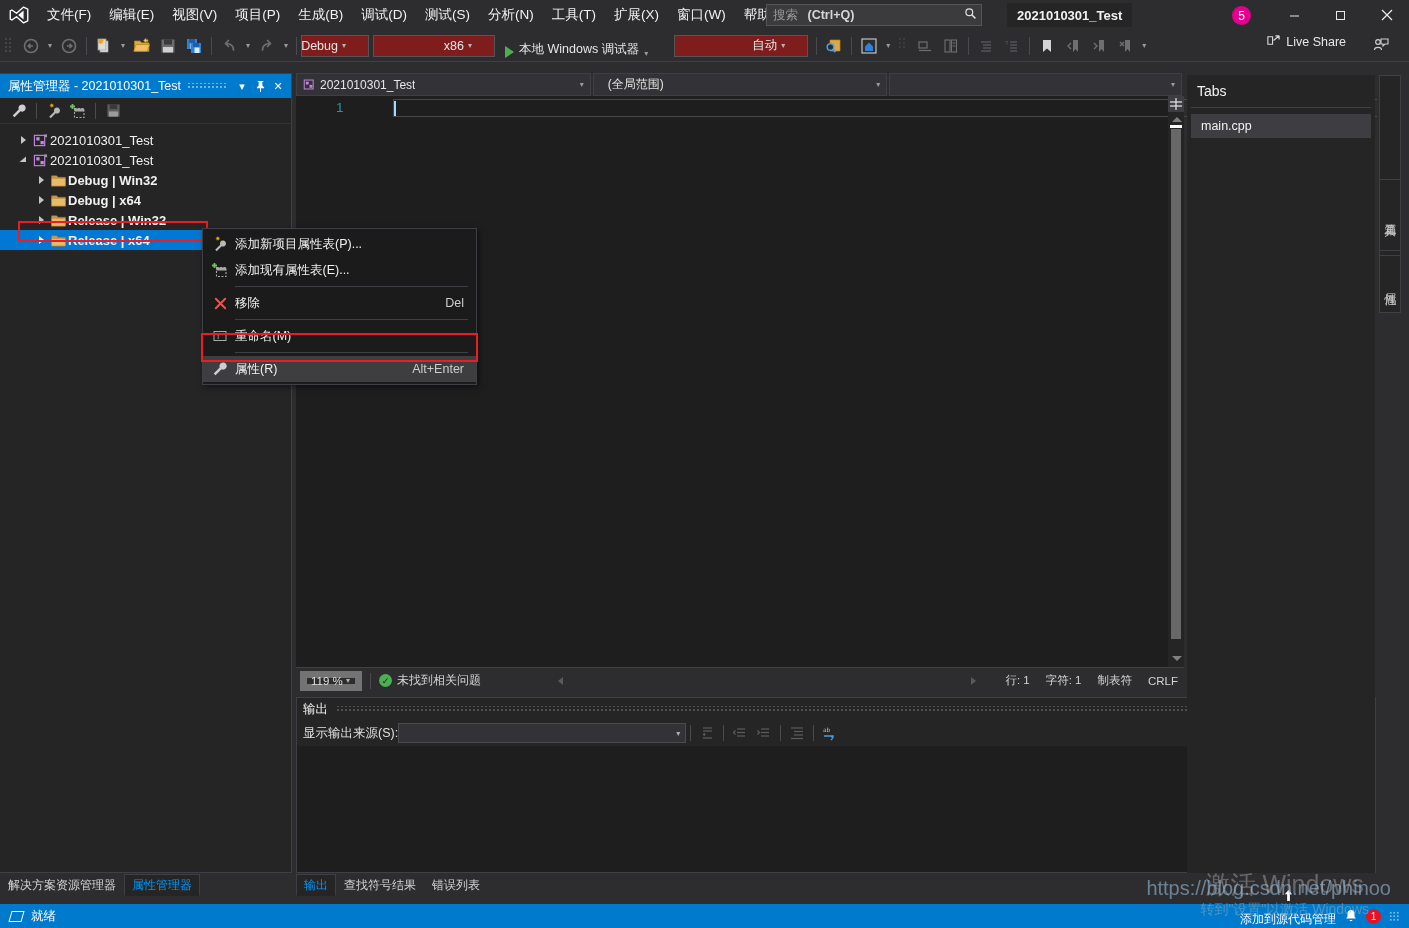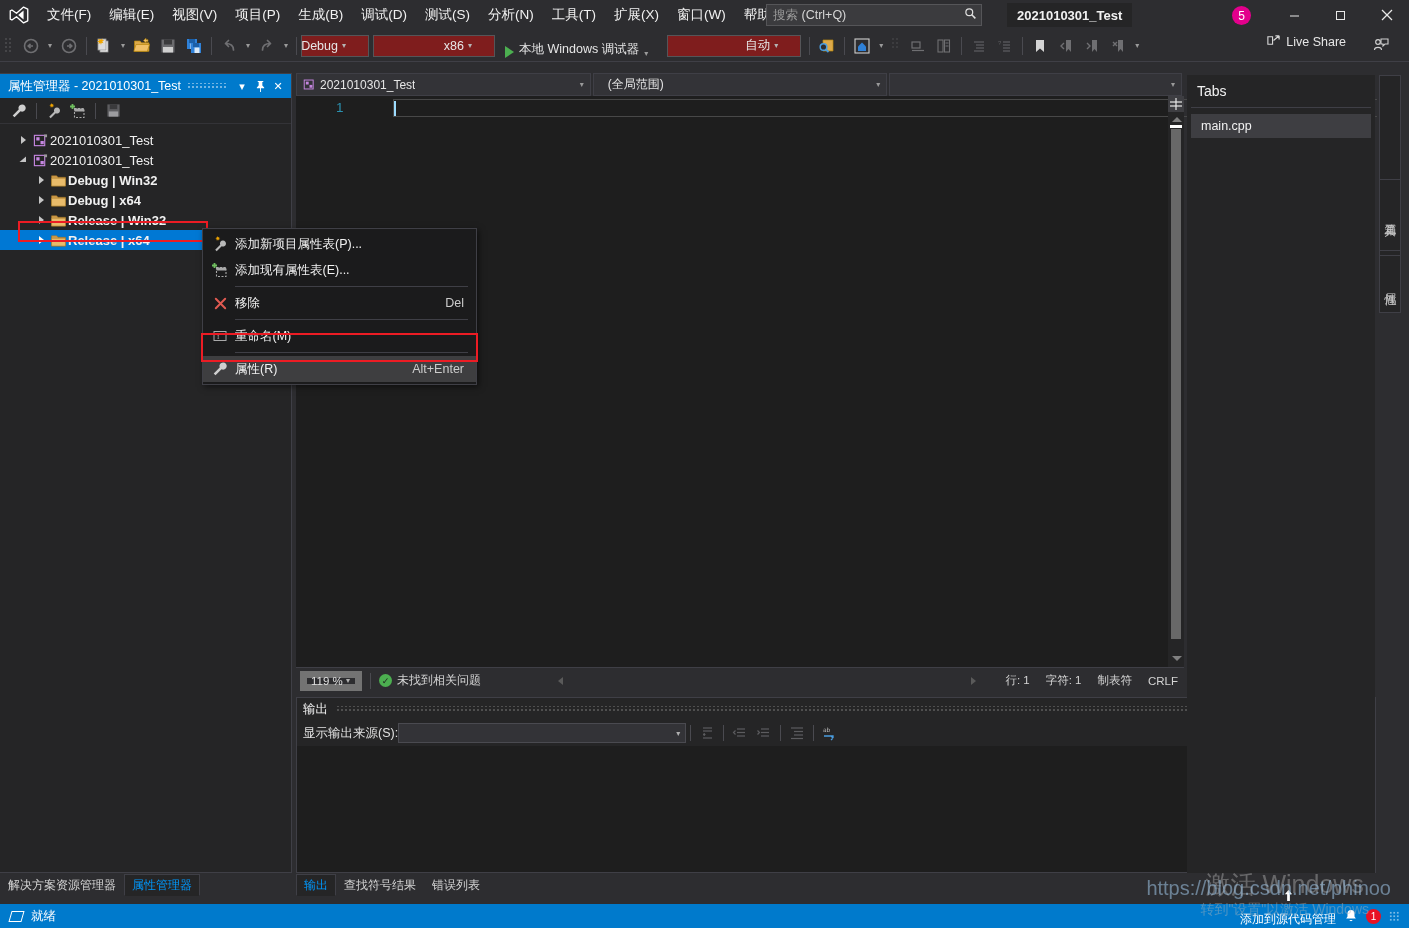--- a/index.html
+++ b/index.html
@@ -23,21 +23,21 @@
     color: #f1f1f1; font-size: 13.5px; padding: 0 9px; height: 30px;
     display: flex; align-items: center; cursor: default; white-space: nowrap;
   }
 
   .search-box {
     position: absolute; left: 766px; top: 4px; width: 216px; height: 22px;
     background: #3b3b3e; border: 1px solid #555558; display: flex; align-items: center;
     padding: 0 4px 0 6px;
   }
   .search-box .ph { color: #9b9b9b; font-size: 12.5px; flex: 1; }
-  .search-box .ph b { color: #d6d6d6; font-weight: normal; }
+  .search-box .ph b { color: #d6d6d6; font-weight: bold; margin-left: 6px; }
   .search-ico { color: #d6d6d6; font-size: 13px; }
 
   .win-title {
     position: absolute; left: 1007px; top: 3px; height: 24px;
     background: #252526; color: #f1f1f1; font-size: 13px; font-weight: bold;
     display: flex; align-items: center; padding: 0 10px;
   }
   .avatar {
     position: absolute; left: 1232px; top: 6px; width: 19px; height: 19px;
     border-radius: 50%; background: #e3008c; color: #fff; font-size: 12px;
@@ -420,21 +420,21 @@
       <span>x86</span>
       <span class="car">▾</span>
     </div>
 
     <div class="run-btn" style="margin-left:6px">
       <div class="play-tri"></div>
       <span>本地 Windows 调试器</span>
       <span class="car" style="color:#9a9a9a;font-size:8px;padding-left:5px">▾</span>
     </div>
 
-    <div class="tb-combo" style="width:134px;margin-left:15px">
+    <div class="tb-combo" style="width:134px;margin-left:22px">
       <span>自动</span>
       <span class="car">▾</span>
     </div>
 
     <div class="tb-sep" style="margin-left:8px"></div>
     <div class="tb-btn">
       <svg width="18" height="18" viewBox="0 0 18 18">
         <path d="M5 3 h10 v11 h-10 z" fill="#dca94a" stroke="#b8860b" stroke-width=".7"></path>
         <circle cx="5.5" cy="10" r="3.3" fill="#2d2d30" stroke="#4a9de0" stroke-width="1.5"></circle>
         <line x1="8" y1="12.5" x2="10.5" y2="15" stroke="#4a9de0" stroke-width="1.8"></line>

